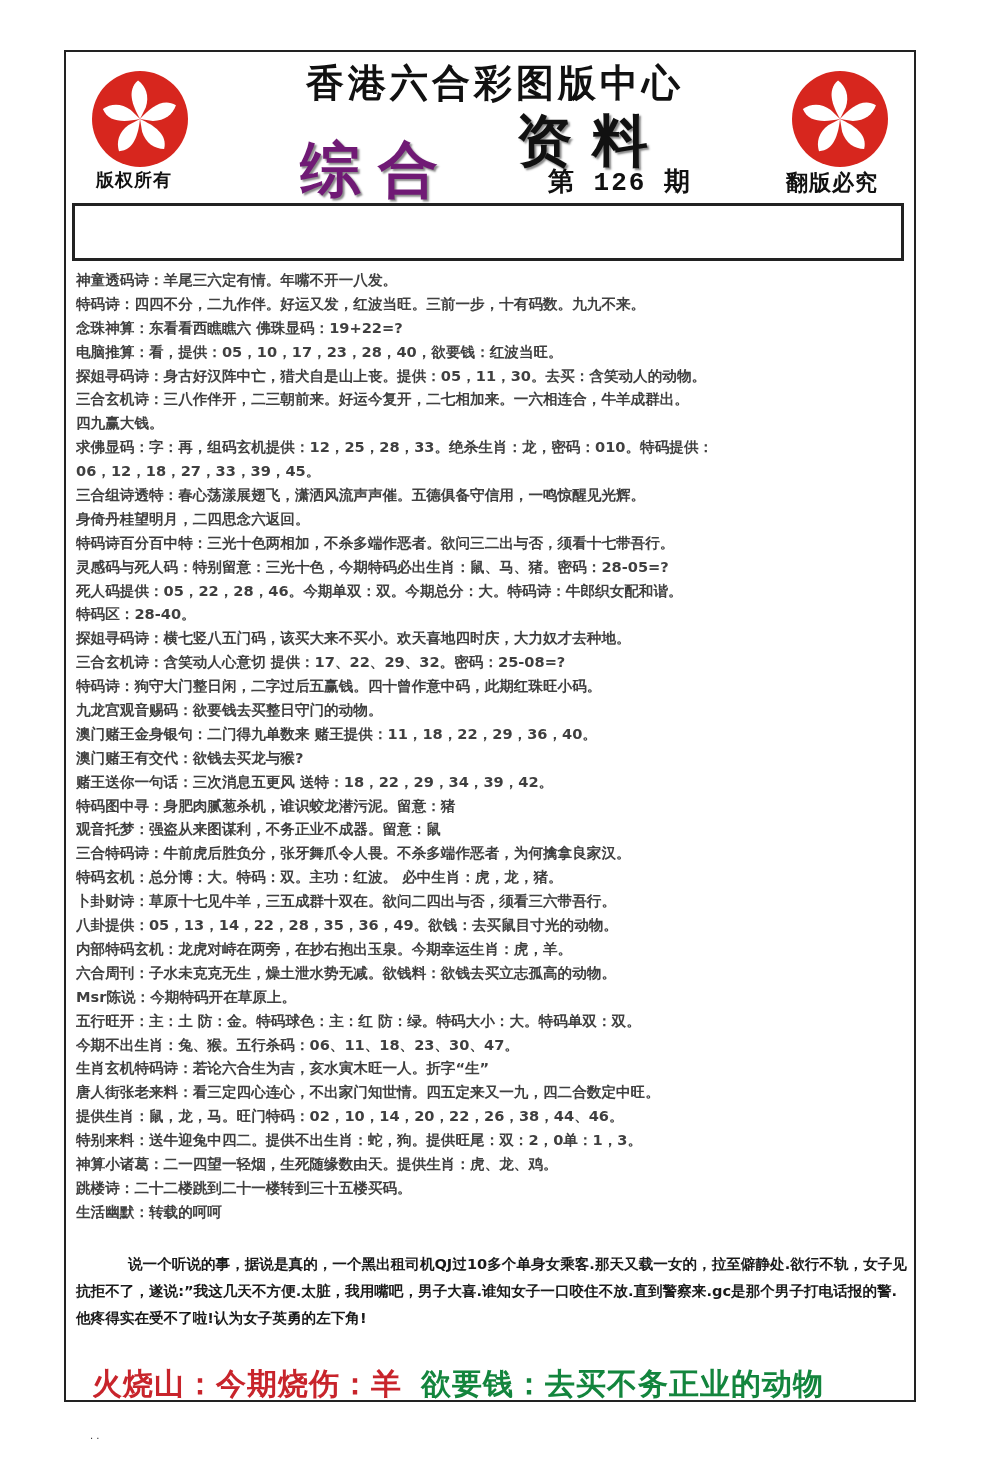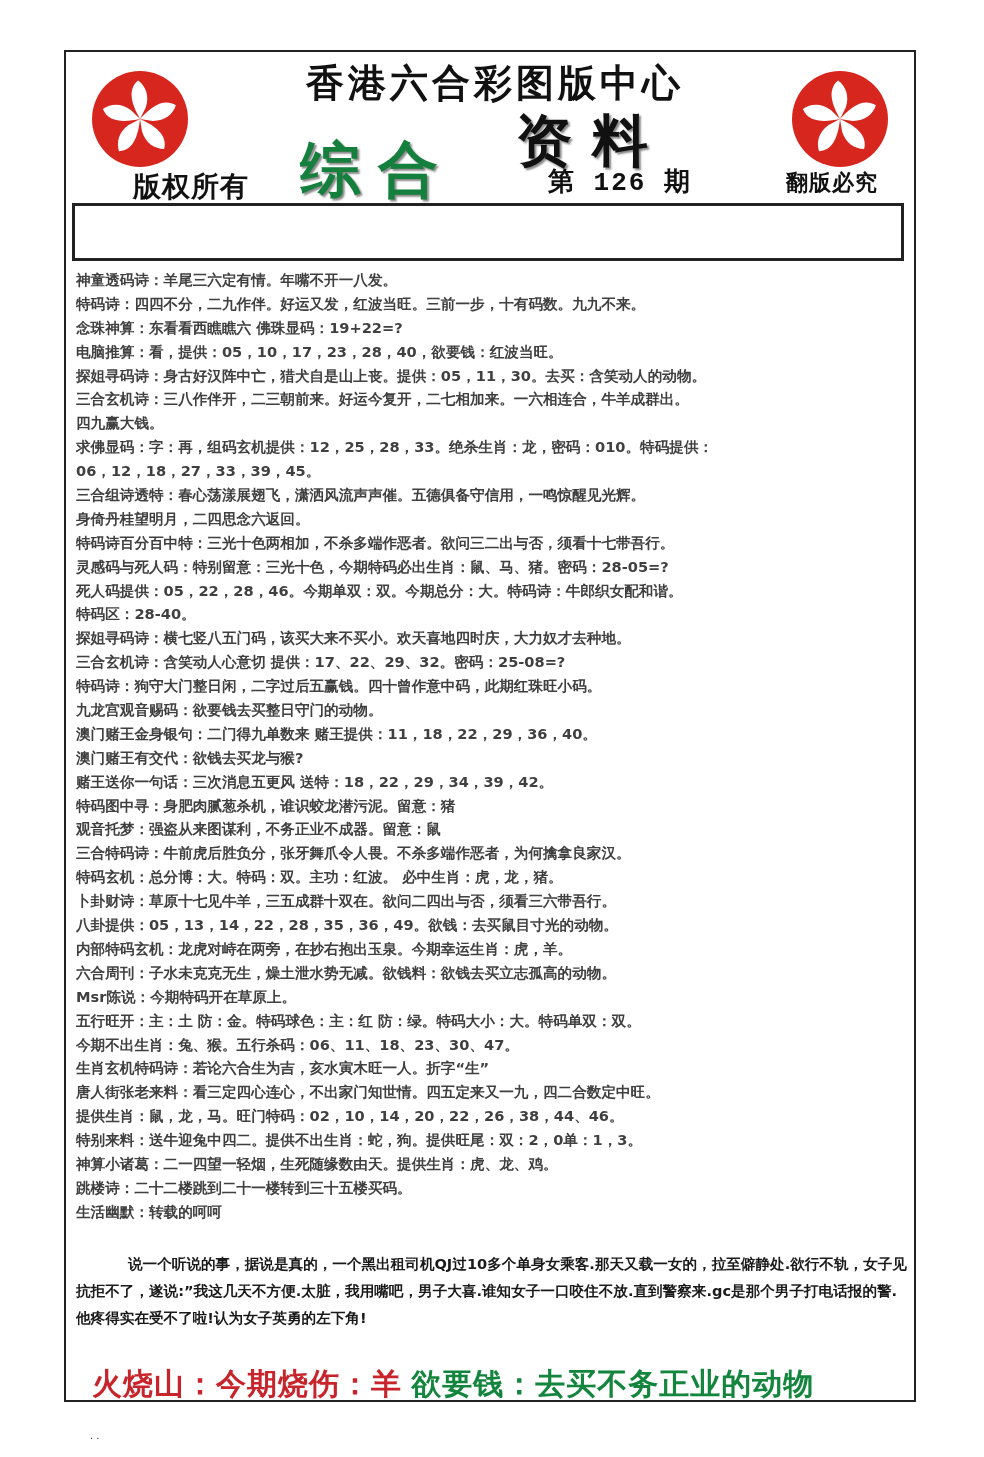--- a/index.html
+++ b/index.html
@@ -3,30 +3,30 @@
 <meta charset="utf-8">
 <style>
   html,body{margin:0;padding:0;background:#fff;}
   body{width:984px;height:1457px;position:relative;overflow:hidden;font-family:"DejaVu Sans",sans-serif;color:#111;}
   .frame{position:absolute;left:64px;top:50px;width:852px;height:1352px;border:2px solid #222;box-sizing:border-box;}
   .logo{position:absolute;width:96px;height:96px;border-radius:50%;background:#d7261e;}
   .logo svg{width:96px;height:96px;display:block;}
   .logo-left{left:92px;top:71px;}
   .logo-right{left:792px;top:71px;}
   .hdr-title{position:absolute;left:250px;top:58px;width:490px;text-align:center;font-size:38px;font-weight:bold;letter-spacing:4px;color:#111;font-family:Liberation Mono, monospace;}
-  .copy-left{position:absolute;left:96px;top:168px;font-size:28px;font-weight:bold;letter-spacing:1px;margin-left:37px;}
+  .copy-left{position:absolute;left:96px;top:168px;font-size:18px;font-weight:bold;letter-spacing:1px;}
   .copy-right{position:absolute;left:786px;top:168px;font-size:22px;font-weight:bold;letter-spacing:1px;}
-  .big1{position:absolute;left:300px;top:130px;font-size:60px;font-weight:bold;font-family:Liberation Mono, monospace;letter-spacing:18px;color:#15803d;text-shadow:2px 2px 2px #888;}
+  .big1{position:absolute;left:300px;top:130px;font-size:60px;font-weight:bold;font-family:Liberation Mono, monospace;letter-spacing:18px;color:#701a75;text-shadow:2px 2px 2px #888;}
   .big2{position:absolute;left:516px;top:104px;font-size:56px;font-weight:bold;font-family:"DejaVu Serif",serif;letter-spacing:20px;color:#111;text-shadow:2px 2px 2px #888;}
   .issue{position:absolute;left:548px;top:164px;font-size:26px;font-weight:bold;letter-spacing:2px;font-family:Liberation Mono, monospace;}
   .blank-box{position:absolute;left:72px;top:203px;width:832px;height:58px;border:3px solid #222;box-sizing:border-box;background:#fff;}
   .lines{position:absolute;left:76px;top:268px;width:836px;}
   .line{font-size:14.6px;line-height:23.9px;height:23.9px;white-space:nowrap;overflow:hidden;font-weight:bold;color:#404040;}
   .story{position:absolute;left:76px;top:1250px;width:832px;font-size:14.6px;line-height:27px;font-weight:bold;color:#1a1a1a;text-indent:52px;}
-  .banner{position:absolute;left:92px;top:1364px;font-family:Liberation Sans, sans-serif;font-size:30px;font-weight:bold;white-space:nowrap;letter-spacing:1px;}
+  .banner{position:absolute;left:92px;top:1364px;font-family:Liberation Mono, monospace;font-size:30px;font-weight:bold;white-space:nowrap;letter-spacing:1px;}
   .banner .red{color:#c8242b;}
   .banner .green{color:#13853d;}
   .dots{position:absolute;left:90px;top:1430px;font-size:10px;color:#333;}
 </style>
 </head>
 <body>
 
 <div class="frame"></div>
 
 <div class="logo logo-left">

